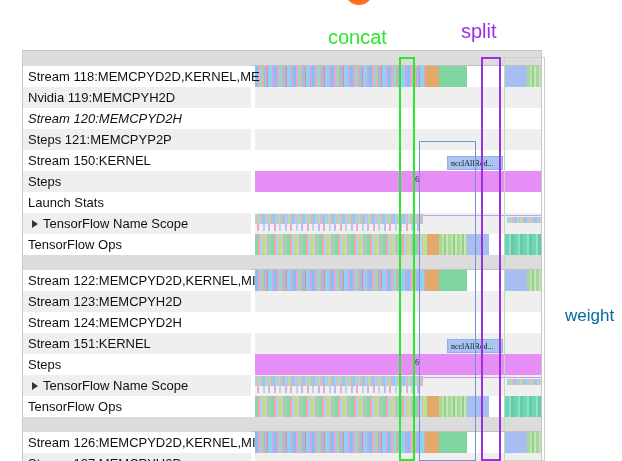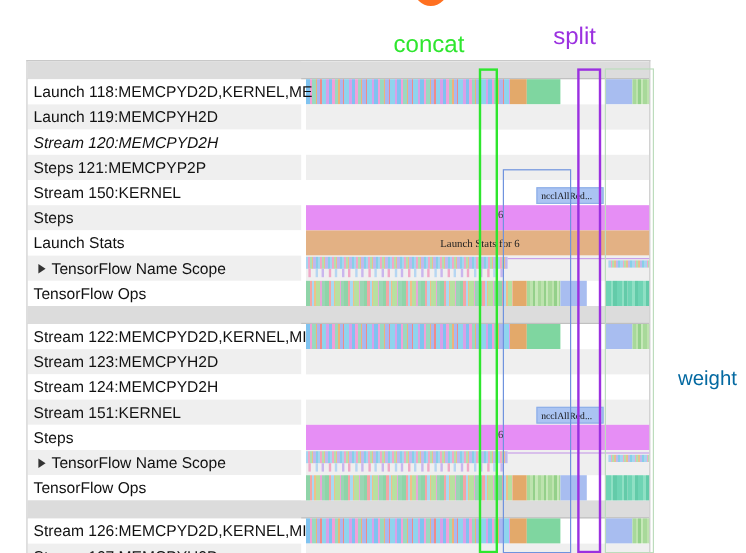--- a/index.html
+++ b/index.html
@@ -120,25 +120,20 @@
       <div class="trow" style="top: 57px;"></div>
       <div class="trow alt" style="top: 78px;"></div>
       <div class="trow" style="top: 99px;">
         <div class="nccl-ev" style="left: 192px; top: 6px; width: 56px; height: 14px;">
           <span>ncclAllRed...</span>
         </div>
       </div>
       <div class="trow alt" style="top: 120px;">
         <div class="bar full steps-bar" style="left: 0px; width: 290px;"></div>
         <div class="steps-num" style="left: 160px;">6</div>
-      </div>
-      <div class="trow" style="top: 141px;">
-        <div class="bar full launch-bar" style="left: 0px; width: 290px;">
-          <span>Launch Stats for 6</span>
-        </div>
       </div>
       <div class="trow alt" style="top: 162px;">
         <div class="bar full stripe-c" style="left: 0px; width: 168px; top: 1px; height: 10px;"></div>
         <div class="bar" style="left: 2px; top: 11px; width: 2px; height: 7px; background: rgb(240, 168, 200);"></div>
         <div class="bar" style="left: 7.5px; top: 11px; width: 2px; height: 7px; background: rgb(182, 214, 242);"></div>
         <div class="bar" style="left: 13px; top: 11px; width: 2px; height: 7px; background: rgb(201, 182, 238);"></div>
         <div class="bar" style="left: 18.5px; top: 11px; width: 2px; height: 7px; background: rgb(240, 168, 200);"></div>
         <div class="bar" style="left: 24px; top: 11px; width: 2px; height: 7px; background: rgb(182, 214, 242);"></div>
         <div class="bar" style="left: 29.5px; top: 11px; width: 2px; height: 7px; background: rgb(201, 182, 238);"></div>
         <div class="bar" style="left: 35px; top: 11px; width: 2px; height: 7px; background: rgb(240, 168, 200);"></div>
@@ -268,24 +263,24 @@
       <div class="maskhdr"></div>
       <div class="maskrow white"></div>
       <div class="maskrow alt"></div>
     </div>
   <div id="rows">
       <div class="grp-header" style="position: absolute; left: 0px; right: 0px; top: 0px;">
         <div class="caret"></div>
         <div class="grp-title">isqx1:25676 Nvidia GPU 0 (pid 1)</div>
       </div>
       <div class="row" style="position: absolute; left: 0px; right: auto; top: 15px; z-index: 6; width: 228px; background: transparent;">
-        <div class="row-label" style="background: transparent;">Launch 118:MEMCPYD2D,KERNEL,ME</div>
+        <div class="row-label" style="background: transparent;">Stream 118:MEMCPYD2D,KERNEL,ME</div>
       </div>
       <div class="row alt" style="position: absolute; left: 0px; right: auto; top: 36px; z-index: 6; width: 228px; background: transparent;">
-        <div class="row-label" style="background: transparent;">Launch 119:MEMCPYH2D</div>
+        <div class="row-label" style="background: transparent;">Nvidia 119:MEMCPYH2D</div>
       </div>
       <div class="row" style="position: absolute; left: 0px; right: auto; top: 57px; z-index: 6; width: 228px; background: transparent; font-style: italic;">
         <div class="row-label" style="background: transparent;">Stream 120:MEMCPYD2H</div>
       </div>
       <div class="row alt" style="position: absolute; left: 0px; right: auto; top: 78px; z-index: 6; width: 228px; background: transparent;">
         <div class="row-label" style="background: transparent;">Steps 121:MEMCPYP2P</div>
       </div>
       <div class="row" style="position: absolute; left: 0px; right: auto; top: 99px; z-index: 6; width: 228px; background: transparent;">
         <div class="row-label" style="background: transparent;">Stream 150:KERNEL</div>
       </div>

